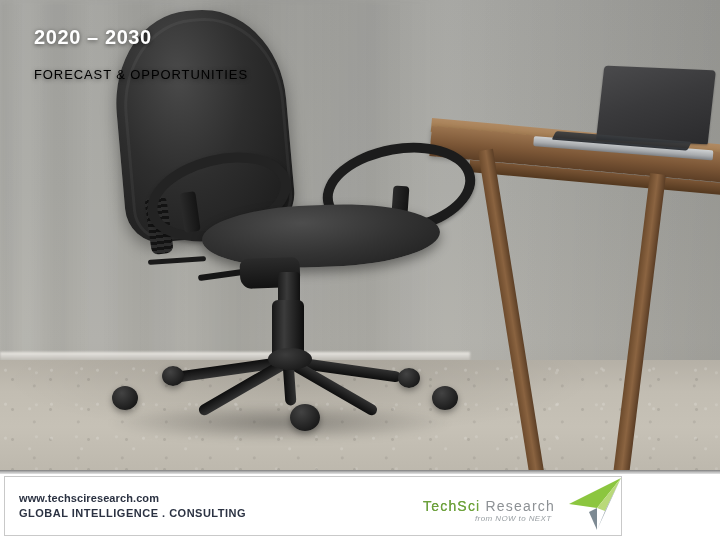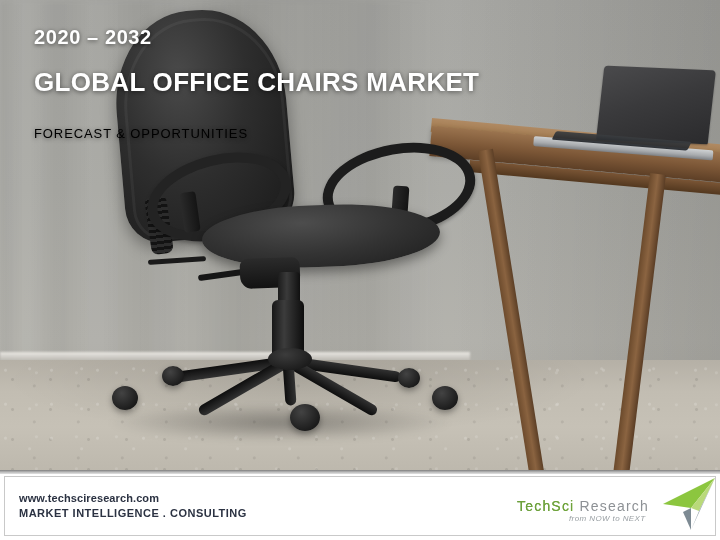--- a/index.html
+++ b/index.html
@@ -418,21 +418,21 @@
     left: 0;
     top: 470px;
     width: 720px;
     height: 4px;
     background: linear-gradient(180deg, #7e7e7e 0%, #b9b9b9 50%, #e3e3e3 100%);
   }
   .footer {
     position: absolute;
     left: 4px;
     top: 476px;
-    width: 712px;
+    width: 618px;
     height: 60px;
     background: #ffffff;
     border: 1px solid #c9c9c9;
     box-sizing: border-box;
     display: flex;
     align-items: center;
     justify-content: space-between;
   }
   .footer-text {
     padding-left: 14px;
@@ -548,33 +548,32 @@
       <div class="base-hub"></div>
 
       <div class="caster c1"></div>
       <div class="caster c2"></div>
       <div class="caster c3"></div>
       <div class="caster c4"></div>
       <div class="caster c5"></div>
     </div>
 
     <div class="title-block">
-      <p class="t-years">2020 – 2032</p>
-      <h1 class="t-main">GLOBAL OFFICE CHAIRS MARKET</h1>
+      <p class="t-years">2020 – 2030</p>
       <p class="t-sub">FORECAST &amp; OPPORTUNITIES</p>
     </div>
   </div>
 
   <div class="sep-line"></div>
 
   <div class="footer">
 
     <div class="footer-text">
       <div class="f-url">www.techsciresearch.com</div>
-      <div class="f-tag">MARKET INTELLIGENCE . CONSULTING</div>
+      <div class="f-tag">GLOBAL INTELLIGENCE . CONSULTING</div>
     </div>
 
     <div class="logo">
       <div class="logo-word">
         <span class="logo-tech">TechSci</span><span class="logo-research"> Research</span>
       </div>
       <div class="logo-tagline">from NOW to NEXT</div>
 
       <svg class="logo-arrow" viewBox="0 0 86 52">
         <polygon points="86,0 34,26 62,30" fill="#8cc63f"></polygon>

